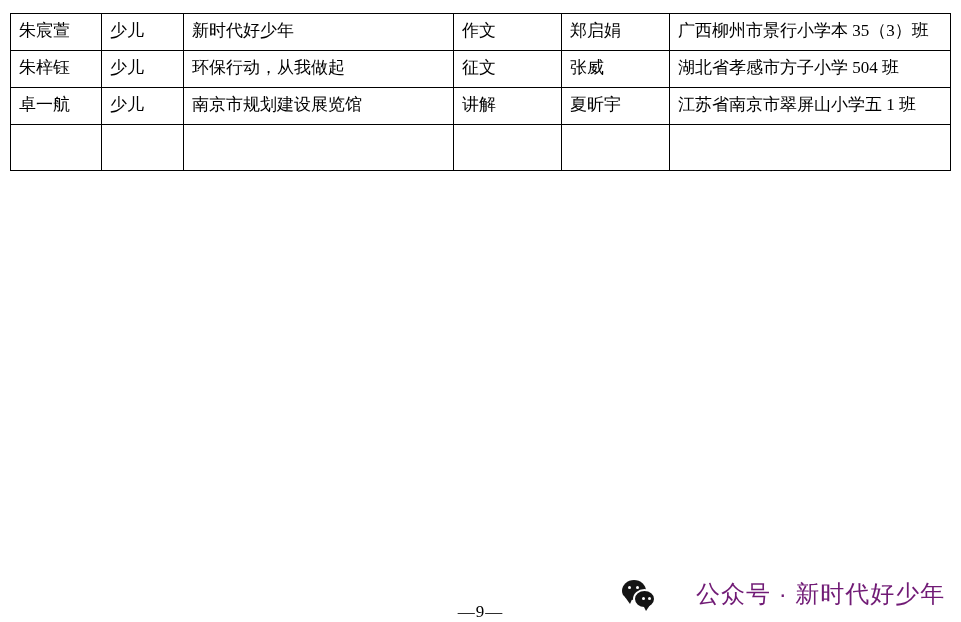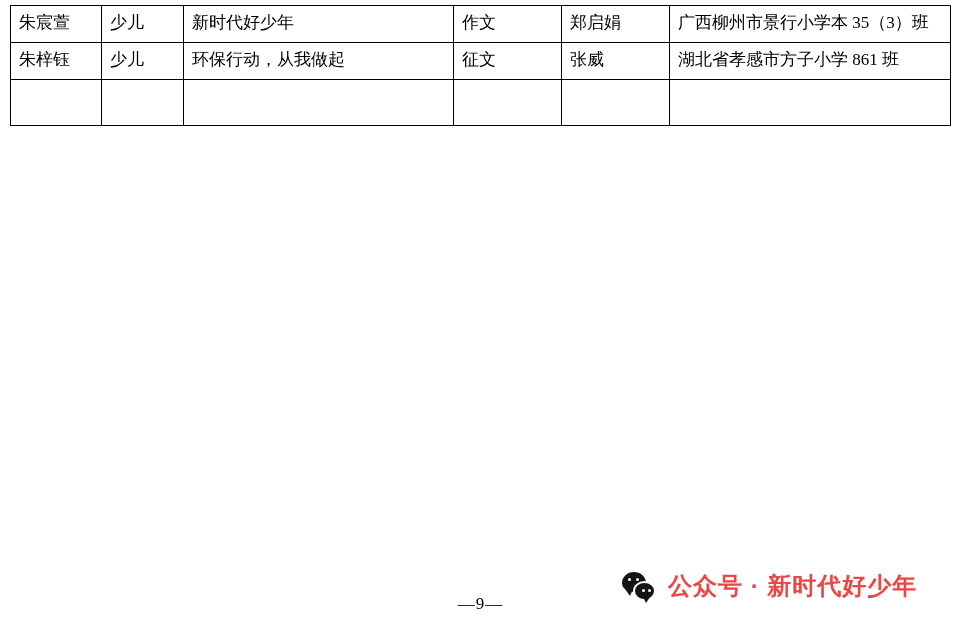--- a/index.html
+++ b/index.html
@@ -17,21 +17,21 @@
   }
   .page {
     position: relative;
     width: 961px;
     height: 622px;
   }
   table.doc-table {
     border-collapse: collapse;
     table-layout: fixed;
     margin-left: 10px;
-    margin-top: 5px;
+    margin-top: 13px;
     width: 940px;
   }
   table.doc-table td {
     border: 1px solid #000000;
     padding: 5px 8px 6px 8px;
     font-size: 17px;
     line-height: 1.35;
     vertical-align: middle;
     white-space: nowrap;
     overflow: hidden;
@@ -117,24 +117,25 @@
     background: #ffffff;
     border-radius: 50%;
   }
   .wechat-icon .d1 { left: 6px;  top: 7px; }
   .wechat-icon .d2 { left: 14px; top: 7px; }
   .wechat-icon .d3 { right: 11px; bottom: 9px; }
   .wechat-icon .d4 { right: 5px;  bottom: 9px; }
   .wechat-text {
     font-family: "Liberation Sans", "DejaVu Sans", sans-serif;
     font-size: 24px;
-    font-weight: bold;
-    color: #ef4444;
+    font-weight: normal;
+    color: #701a75;
     letter-spacing: 1px;
     white-space: nowrap;
+    margin-left: 28px;
   }
 </style>
 </head>
 <body>
 
 <div class="page">
 
   <table class="doc-table">
     <colgroup>
       <col class="col-name">
@@ -152,21 +153,29 @@
         <td>作文</td>
         <td>郑启娟</td>
         <td>广西柳州市景行小学本 35（3）班</td>
       </tr>
       <tr>
         <td>朱梓钰</td>
         <td>少儿</td>
         <td>环保行动，从我做起</td>
         <td>征文</td>
         <td>张威</td>
-        <td>湖北省孝感市方子小学 861 班</td>
+        <td>湖北省孝感市方子小学 504 班</td>
+      </tr>
+      <tr>
+        <td>卓一航</td>
+        <td>少儿</td>
+        <td>南京市规划建设展览馆</td>
+        <td>讲解</td>
+        <td>夏昕宇</td>
+        <td>江苏省南京市翠屏山小学五 1 班</td>
       </tr>
       <tr class="empty-row">
         <td></td>
         <td></td>
         <td></td>
         <td></td>
         <td></td>
         <td></td>
       </tr>
     </tbody>

